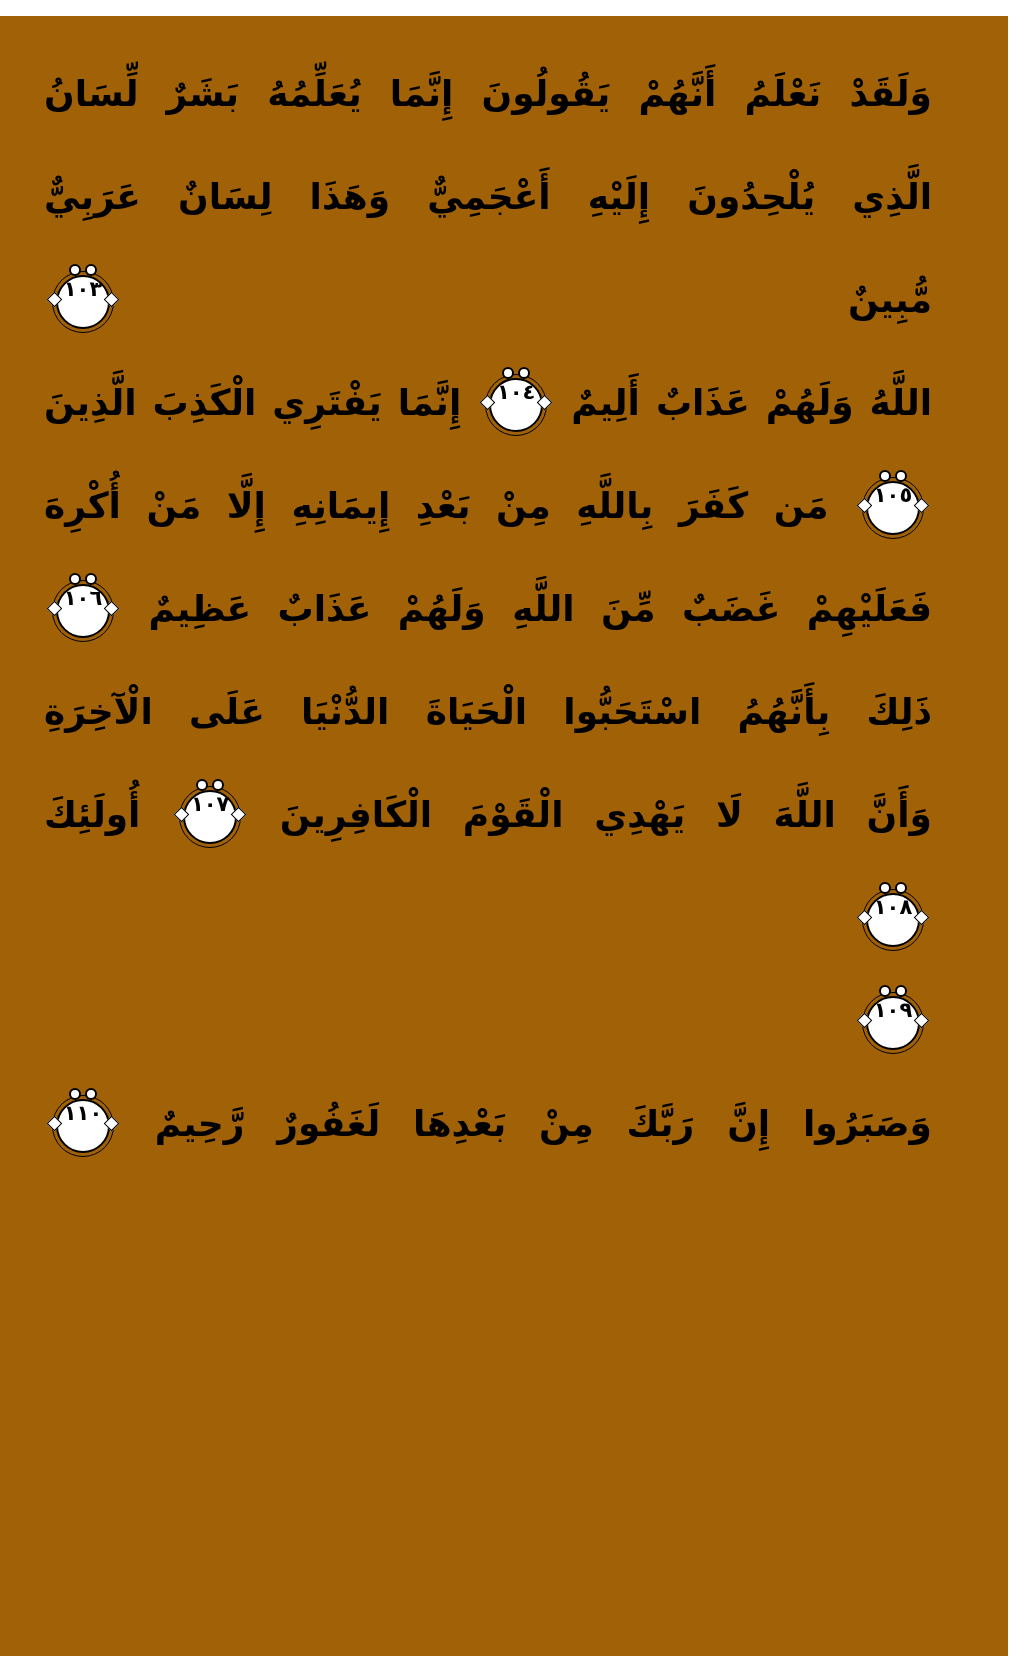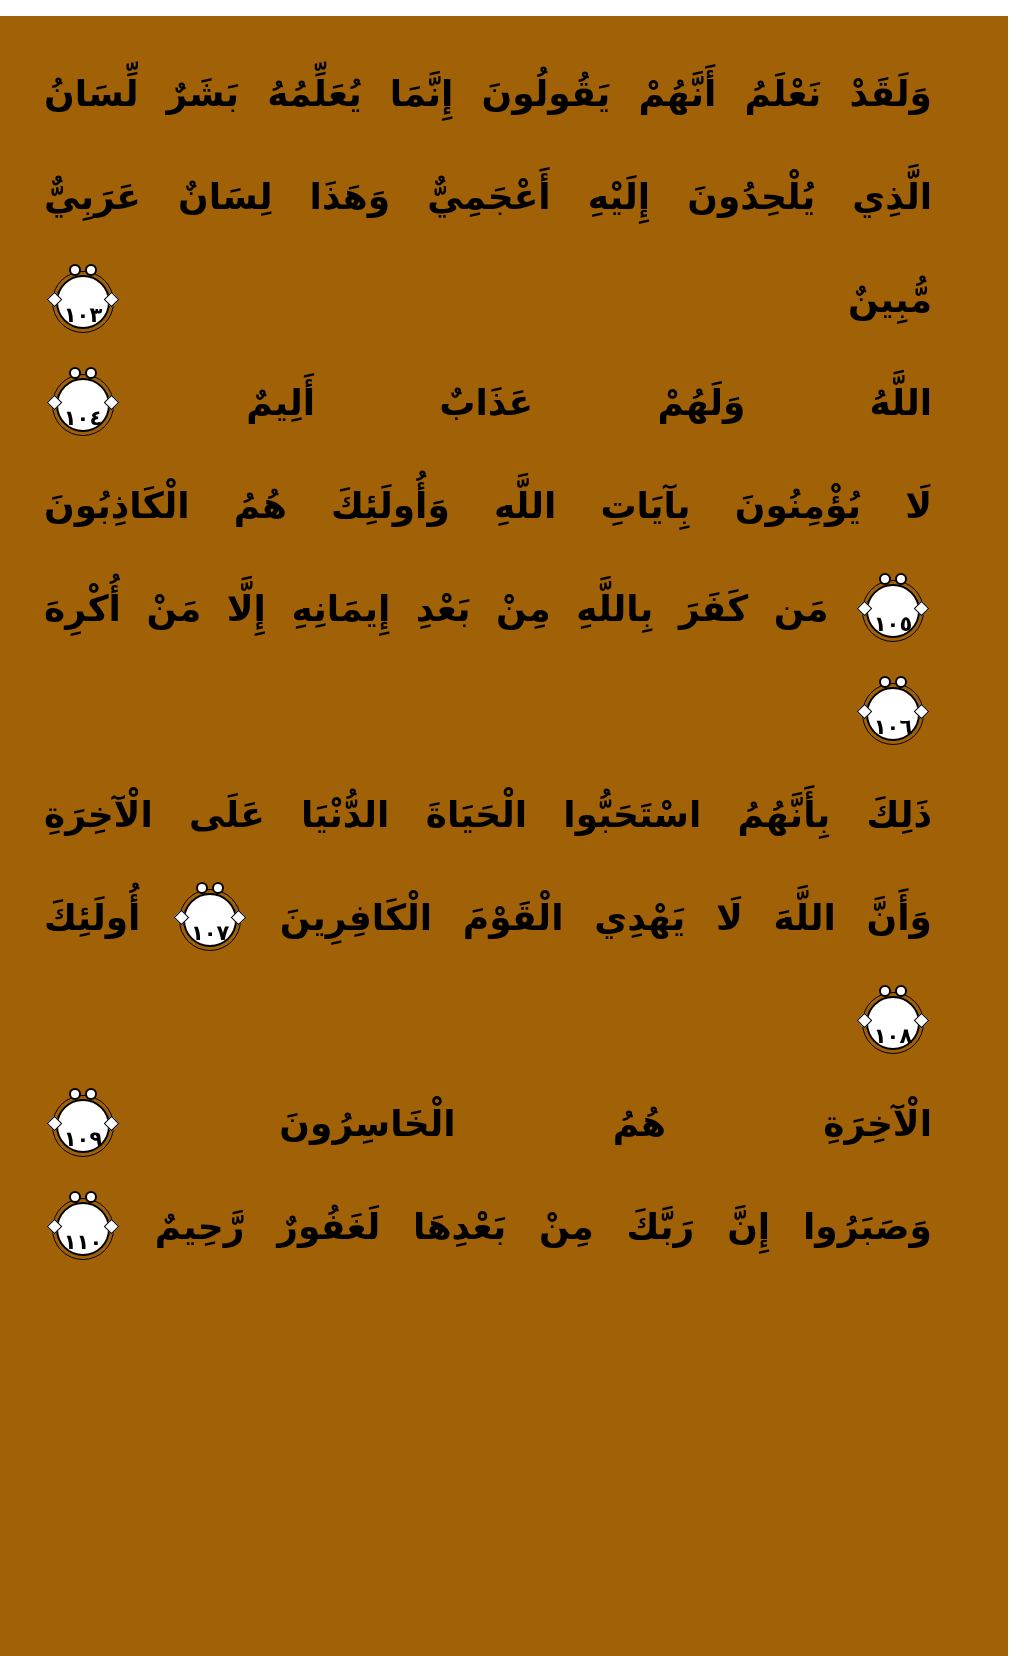--- a/index.html
+++ b/index.html
@@ -28,21 +28,21 @@
     font-size: 36px;
     color: #000000;
     letter-spacing: 0px;
   }
   .ayah-text {
     color: #000000;
   }
   .ayah-marker {
     position: relative;
     display: inline-flex;
-    align-items: flex-end;
+    align-items: flex-start;
     justify-content: center;
     vertical-align: middle;
     width: 50px;
     height: 50px;
     margin: 0 12px;
     border: 2.5px solid #000000;
     border-radius: 50%;
     outline: 1.5px solid #000000;
     outline-offset: 3px;
     background: #ffffff;
@@ -106,39 +106,38 @@
 
   <div class="quran-line">
     <span class="ayah-text">اللَّهُ وَلَهُمْ عَذَابٌ أَلِيمٌ</span>
     <span class="ayah-marker">
         <span class="marker-lobe left"></span>
         <span class="marker-lobe right"></span>
         <span class="marker-petal left"></span>
         <span class="marker-petal right"></span>
         <span class="ayah-number">١٠٤</span>
       </span>
+    <span class="ayah-text">إِنَّمَا يَفْتَرِي الْكَذِبَ الَّذِينَ</span>
   </div>
 
-  <div class="quran-line">
-    <span class="ayah-text">لَا يُؤْمِنُونَ بِآيَاتِ اللَّهِ وَأُولَئِكَ هُمُ الْكَاذِبُونَ</span>
-  </div>
 
   <div class="quran-line">
     <span class="ayah-marker">
         <span class="marker-lobe left"></span>
         <span class="marker-lobe right"></span>
         <span class="marker-petal left"></span>
         <span class="marker-petal right"></span>
         <span class="ayah-number">١٠٥</span>
       </span>
     <span class="ayah-text">مَن كَفَرَ بِاللَّهِ مِنْ بَعْدِ إِيمَانِهِ إِلَّا مَنْ أُكْرِهَ</span>
   </div>
 
 
   <div class="quran-line">
+    <span class="ayah-text">فَعَلَيْهِمْ غَضَبٌ مِّنَ اللَّهِ وَلَهُمْ عَذَابٌ عَظِيمٌ</span>
     <span class="ayah-marker">
         <span class="marker-lobe left"></span>
         <span class="marker-lobe right"></span>
         <span class="marker-petal left"></span>
         <span class="marker-petal right"></span>
         <span class="ayah-number">١٠٦</span>
       </span>
   </div>
 
   <div class="quran-line">
@@ -162,21 +161,20 @@
     <span class="ayah-marker">
         <span class="marker-lobe left"></span>
         <span class="marker-lobe right"></span>
         <span class="marker-petal left"></span>
         <span class="marker-petal right"></span>
         <span class="ayah-number">١٠٨</span>
       </span>
   </div>
 
   <div class="quran-line">
-    <span class="ayah-text">الْآخِرَةِ هُمُ الْخَاسِرُونَ</span>
     <span class="ayah-marker">
         <span class="marker-lobe left"></span>
         <span class="marker-lobe right"></span>
         <span class="marker-petal left"></span>
         <span class="marker-petal right"></span>
         <span class="ayah-number">١٠٩</span>
       </span>
   </div>
 
 

